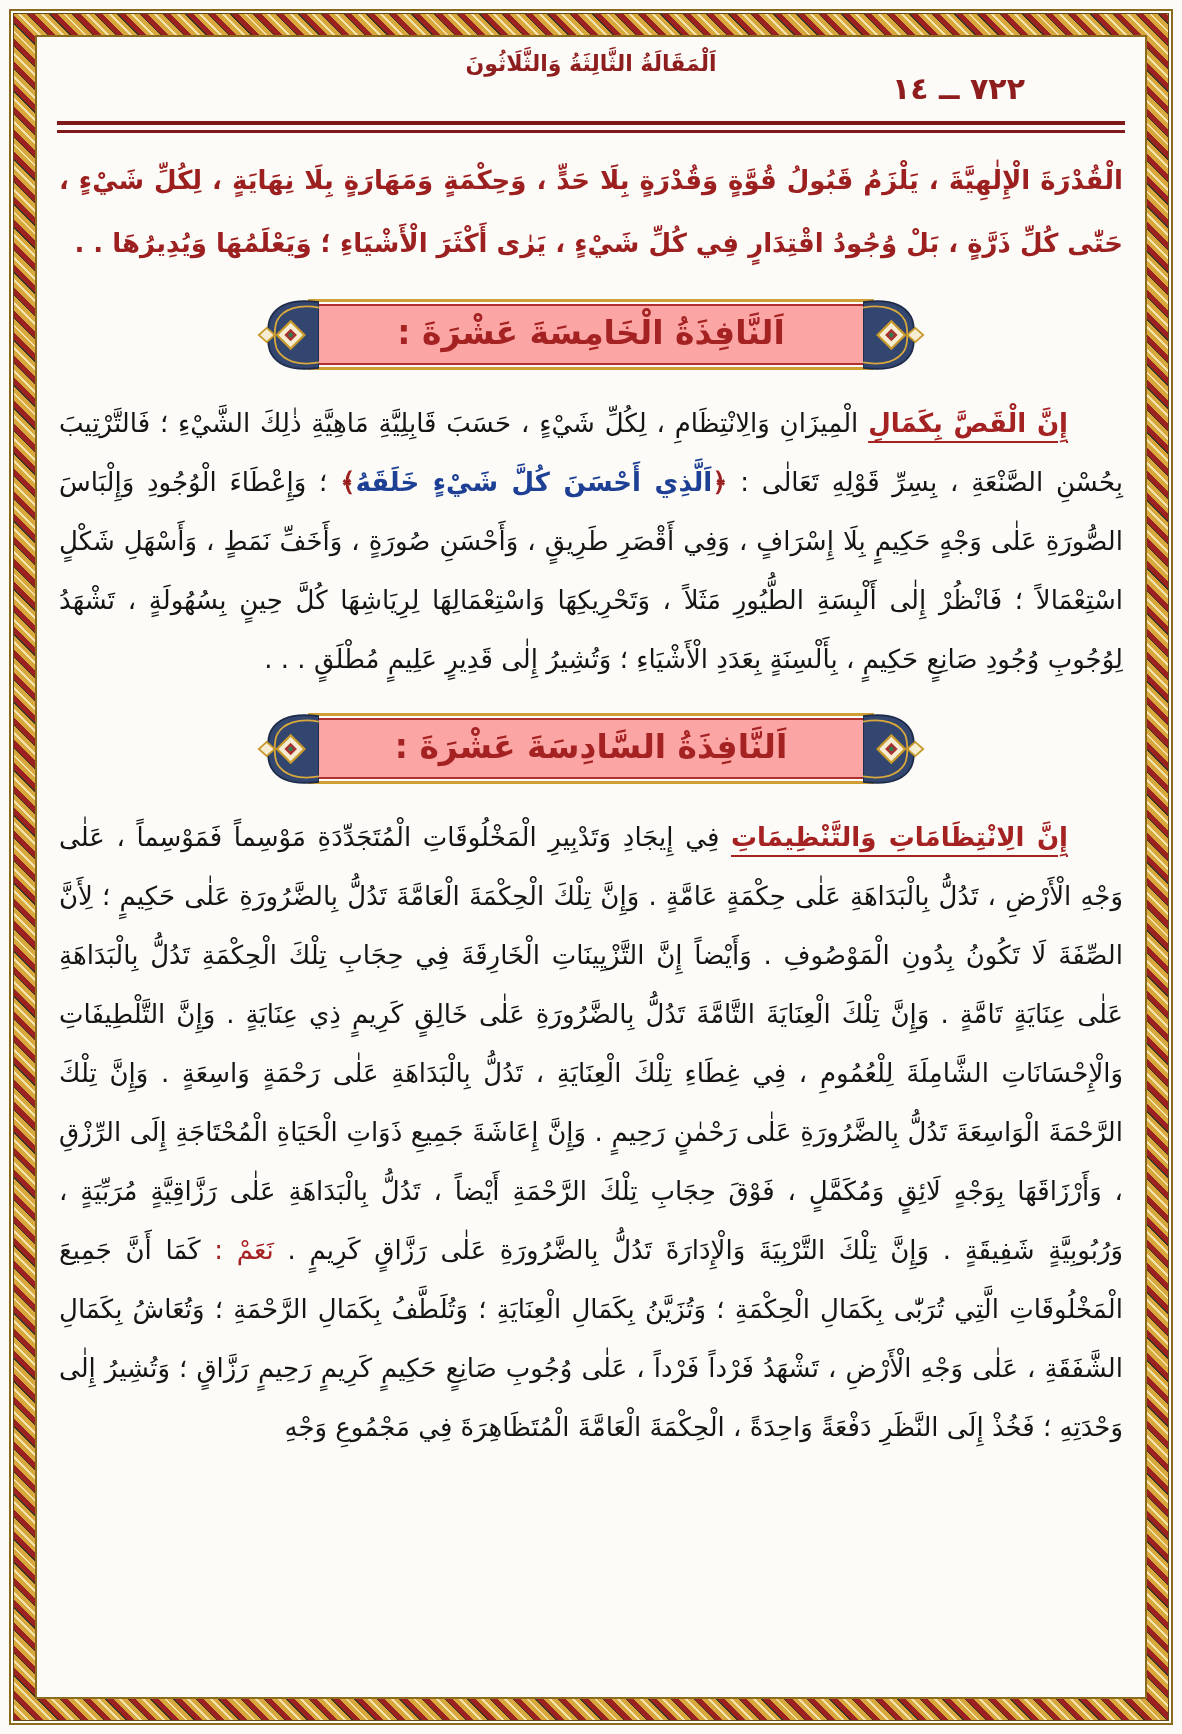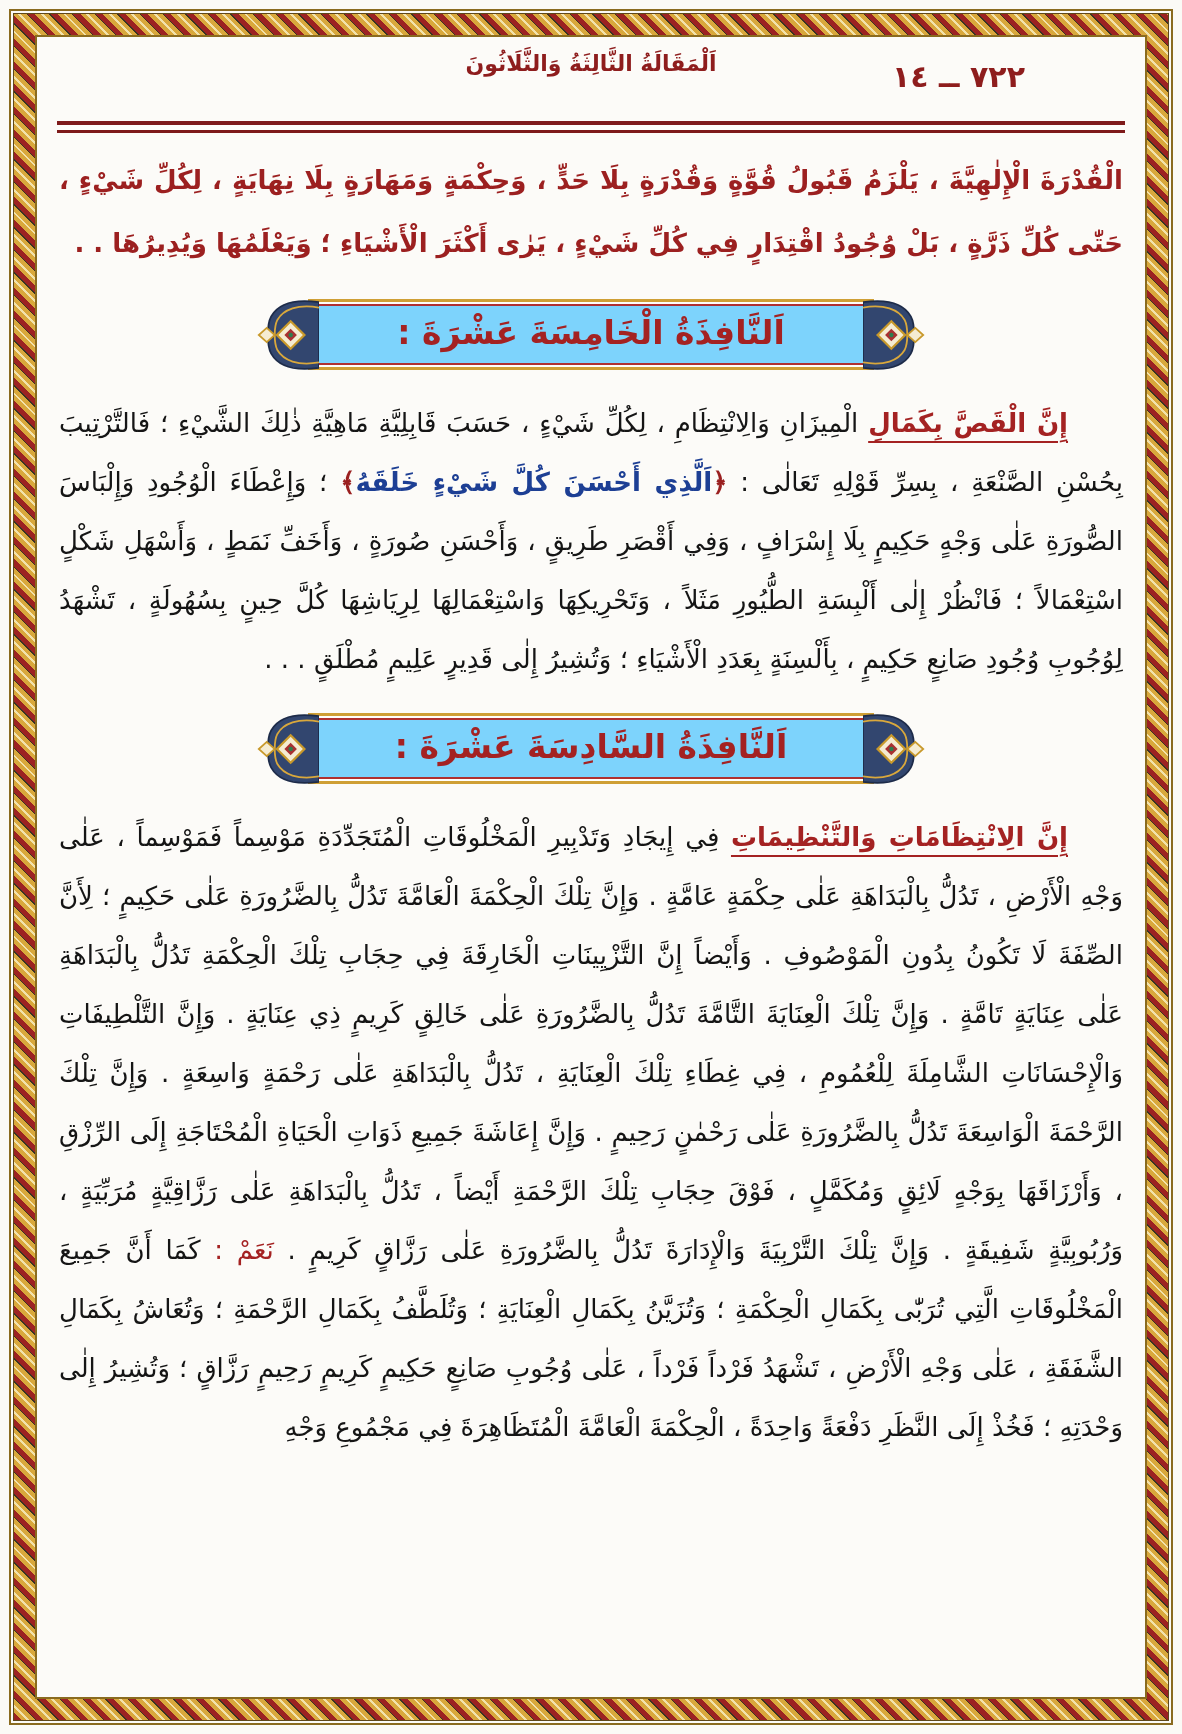--- a/index.html
+++ b/index.html
@@ -33,21 +33,21 @@
   }
   .content { direction:rtl; height:100%; }
 
   .page-header { position:relative; height:62px; margin-top:4px; }
   .page-title {
     position:absolute; left:0; right:0; top:0;
     margin:0; text-align:center;
     font-size:22px; font-weight:bold; color:#8e1d1d;
   }
   .page-number {
-    position:absolute; right:100px; top:8px;
+    position:absolute; right:100px; top:20px;
     font-size:30px; font-weight:bold; color:#8e1d1d;
     letter-spacing:1px;
   }
   .double-rule {
     height:5px;
     border-top:4px solid #7e1a1a;
     border-bottom:3px solid #7e1a1a;
     margin:8px 0 16px;
   }
 
@@ -55,21 +55,21 @@
     color:#9c2020; font-weight:bold;
     font-size:26px; line-height:63px;
     text-align:justify;
     margin:4px 2px 6px;
   }
 
   .window-box {
     position:relative;
     width:566px;
     margin:24px auto;
-    background:#7dd3fc;
+    background:#fca5a5;
     border:3px solid #cf9f35;
     box-shadow: inset 0 0 0 2px #fffefb, inset 0 0 0 4px #b03030;
     padding:11px 26px 15px;
     text-align:center;
     box-sizing:border-box;
   }
   .heading-text { color:#a42222; font-size:33px; font-weight:bold; white-space:nowrap; }
 
   .ornament { position:absolute; top:50%; width:62px; height:90px; }
   .ornament.left  { left:-54px;  transform:translateY(-50%); }

